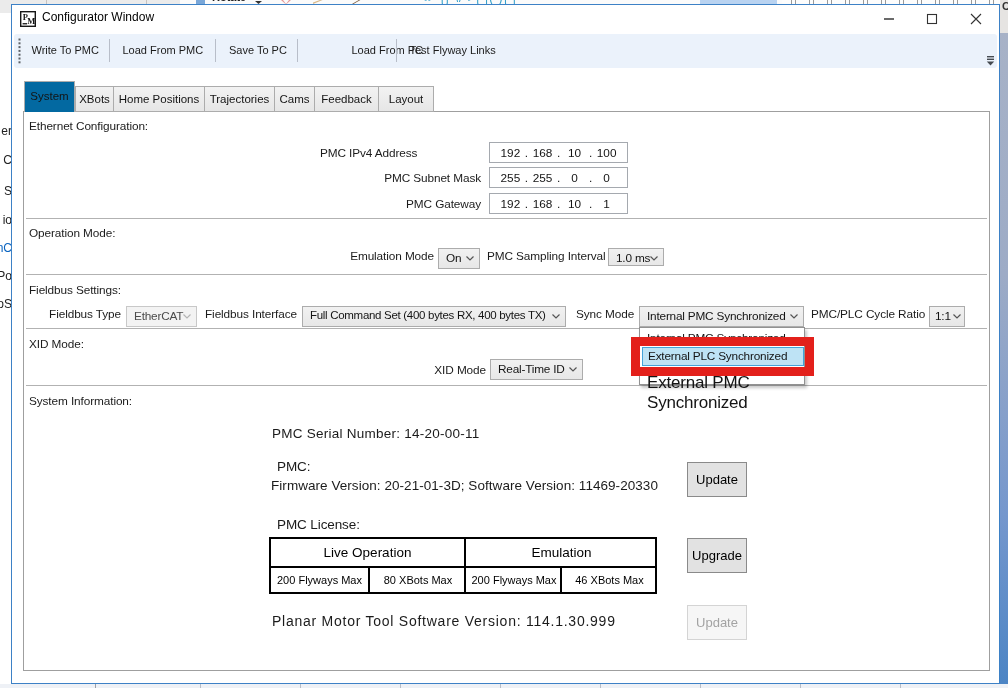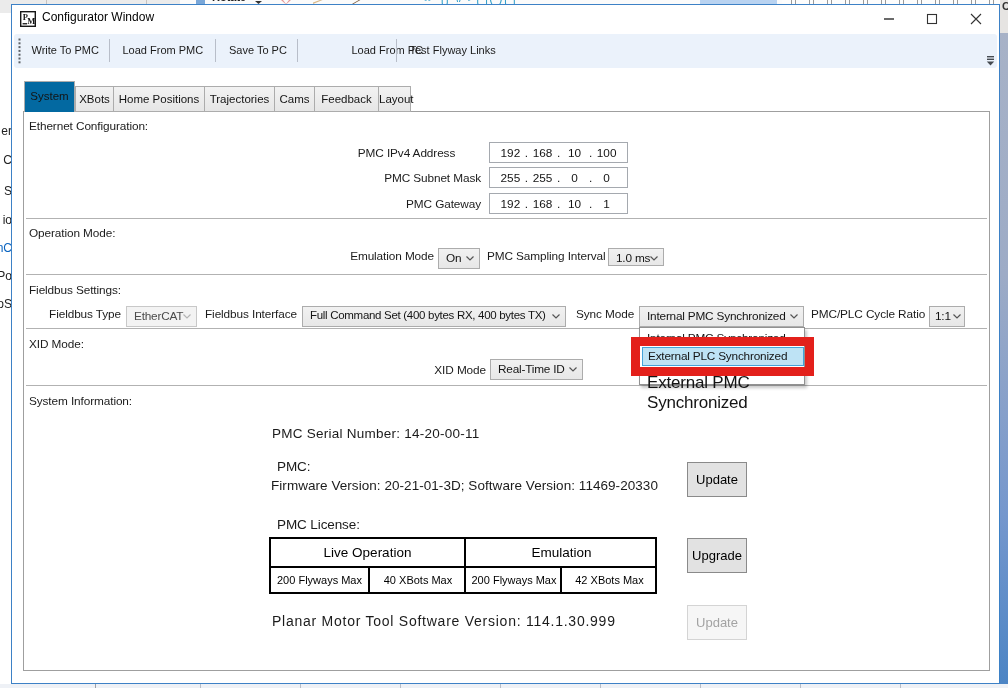--- a/index.html
+++ b/index.html
@@ -119,35 +119,35 @@
   <path d="M0.8 6.5 L8.2 6.5 L4.5 10.6 Z" fill="#454a50"></path>
 </svg>
 
 <div id="panel" class="abs" style="left:23px;top:111px;width:967px;height:560px;border:1px solid #9f9f9f;background:#fff;"></div>
 
 <div class="tab" style="left:75px;width:39px;">XBots</div>
 <div class="tab" style="left:113px;width:92px;">Home Positions</div>
 <div class="tab" style="left:204px;width:71px;">Trajectories</div>
 <div class="tab" style="left:274px;width:41px;">Cams</div>
 <div class="tab" style="left:314px;width:65px;">Feedback</div>
-<div class="tab" style="left:378px;width:33px;">Layout</div>
+<div class="tab" style="left:378px;width:56px;">Layout</div>
 <div class="tab sel" style="left:24px;width:51px;">System</div>
 
 <div class="sep" style="top:218px;"></div>
 <div class="sep" style="top:274px;"></div>
 <div class="sep" style="top:328px;"></div>
 <div class="sep" style="top:385px;"></div>
 
 <div class="lbl" style="left:29px;top:119px;">Ethernet Configuration:</div>
 <div class="lbl" style="left:29px;top:226px;">Operation Mode:</div>
 <div class="lbl" style="left:29px;top:283px;">Fieldbus Settings:</div>
 <div class="lbl" style="left:29px;top:337px;">XID Mode:</div>
 <div class="lbl" style="left:29px;top:393.5px;">System Information:</div>
 
-<div class="lbl" style="left:336px;top:145.5px;width:141px;text-align:center;">PMC IPv4 Address</div>
+<div class="lbl" style="left:320px;top:145.5px;width:141px;text-align:left;">PMC IPv4 Address</div>
 <div class="ip" style="left:489px;top:142px;">
     <span>192</span>
     <i>.</i>
     <span>168</span>
     <i>.</i>
     <span>10</span>
     <i>.</i>
     <span>100</span>
   </div>
 <div class="lbl" style="left:340px;top:171px;width:141px;text-align:right;">PMC Subnet Mask</div>
@@ -230,23 +230,23 @@
 <div class="info" style="left:277px;top:517px;">PMC License:</div>
 <div class="btn" style="left:687px;top:538px;">Upgrade</div>
 <div class="info" style="left:272px;top:613px;font-size:14px;letter-spacing:0.75px;">Planar Motor Tool Software Version: 114.1.30.999</div>
 <div class="btn disb" style="left:687px;top:605px;">Update</div>
 
 <div class="abs" style="left:269px;top:537px;width:388px;height:57px;border:2px solid #000;background:#fff;">
   <div class="abs" style="left:0;top:0;width:195px;height:27px;border-right:2px solid #000;font-size:13.5px;text-align:center;line-height:27px;">Live Operation</div>
   <div class="abs" style="left:197px;top:0;width:187px;height:27px;font-size:13.5px;text-align:center;line-height:27px;">Emulation</div>
   <div class="abs" style="left:0;top:27px;width:384px;height:2px;background:#000;"></div>
   <div class="abs" style="left:0;top:29px;width:99px;height:24px;border-right:2px solid #000;font-size:11px;text-align:center;line-height:24px;">200 Flyways Max</div>
-  <div class="abs" style="left:101px;top:29px;width:94px;height:24px;border-right:2px solid #000;font-size:11px;text-align:center;line-height:24px;">40 XBots Max</div>
+  <div class="abs" style="left:101px;top:29px;width:94px;height:24px;border-right:2px solid #000;font-size:11px;text-align:center;line-height:24px;">80 XBots Max</div>
   <div class="abs" style="left:197px;top:29px;width:94px;height:24px;border-right:2px solid #000;font-size:11px;text-align:center;line-height:24px;">200 Flyways Max</div>
-  <div class="abs" style="left:293px;top:29px;width:91px;height:24px;font-size:11px;text-align:center;line-height:24px;">42 XBots Max</div>
+  <div class="abs" style="left:293px;top:29px;width:91px;height:24px;font-size:11px;text-align:center;line-height:24px;">46 XBots Max</div>
 </div>
 
 <div class="abs" style="left:639px;top:327px;width:166px;height:58px;background:#fff;border:1px solid #919191;box-shadow:2px 3px 3px rgba(0,0,0,0.22);z-index:8;">
   <div class="abs" style="left:7px;top:3px;font-size:11.8px;letter-spacing:-0.2px;color:#141414;">Internal PMC Synchronized</div>
   <div class="abs" style="left:2px;top:19px;width:162px;height:18.5px;background:#bee3f5;border:1px solid #45a3d9;">
     <div class="abs" style="left:5px;top:1px;font-size:11.8px;letter-spacing:-0.2px;color:#141414;">External PLC Synchronized</div>
   </div>
   <div class="abs" style="left:7px;top:44.5px;font-size:17px;letter-spacing:-0.2px;color:#141414;">External PMC Synchronized</div>
 </div>
 

